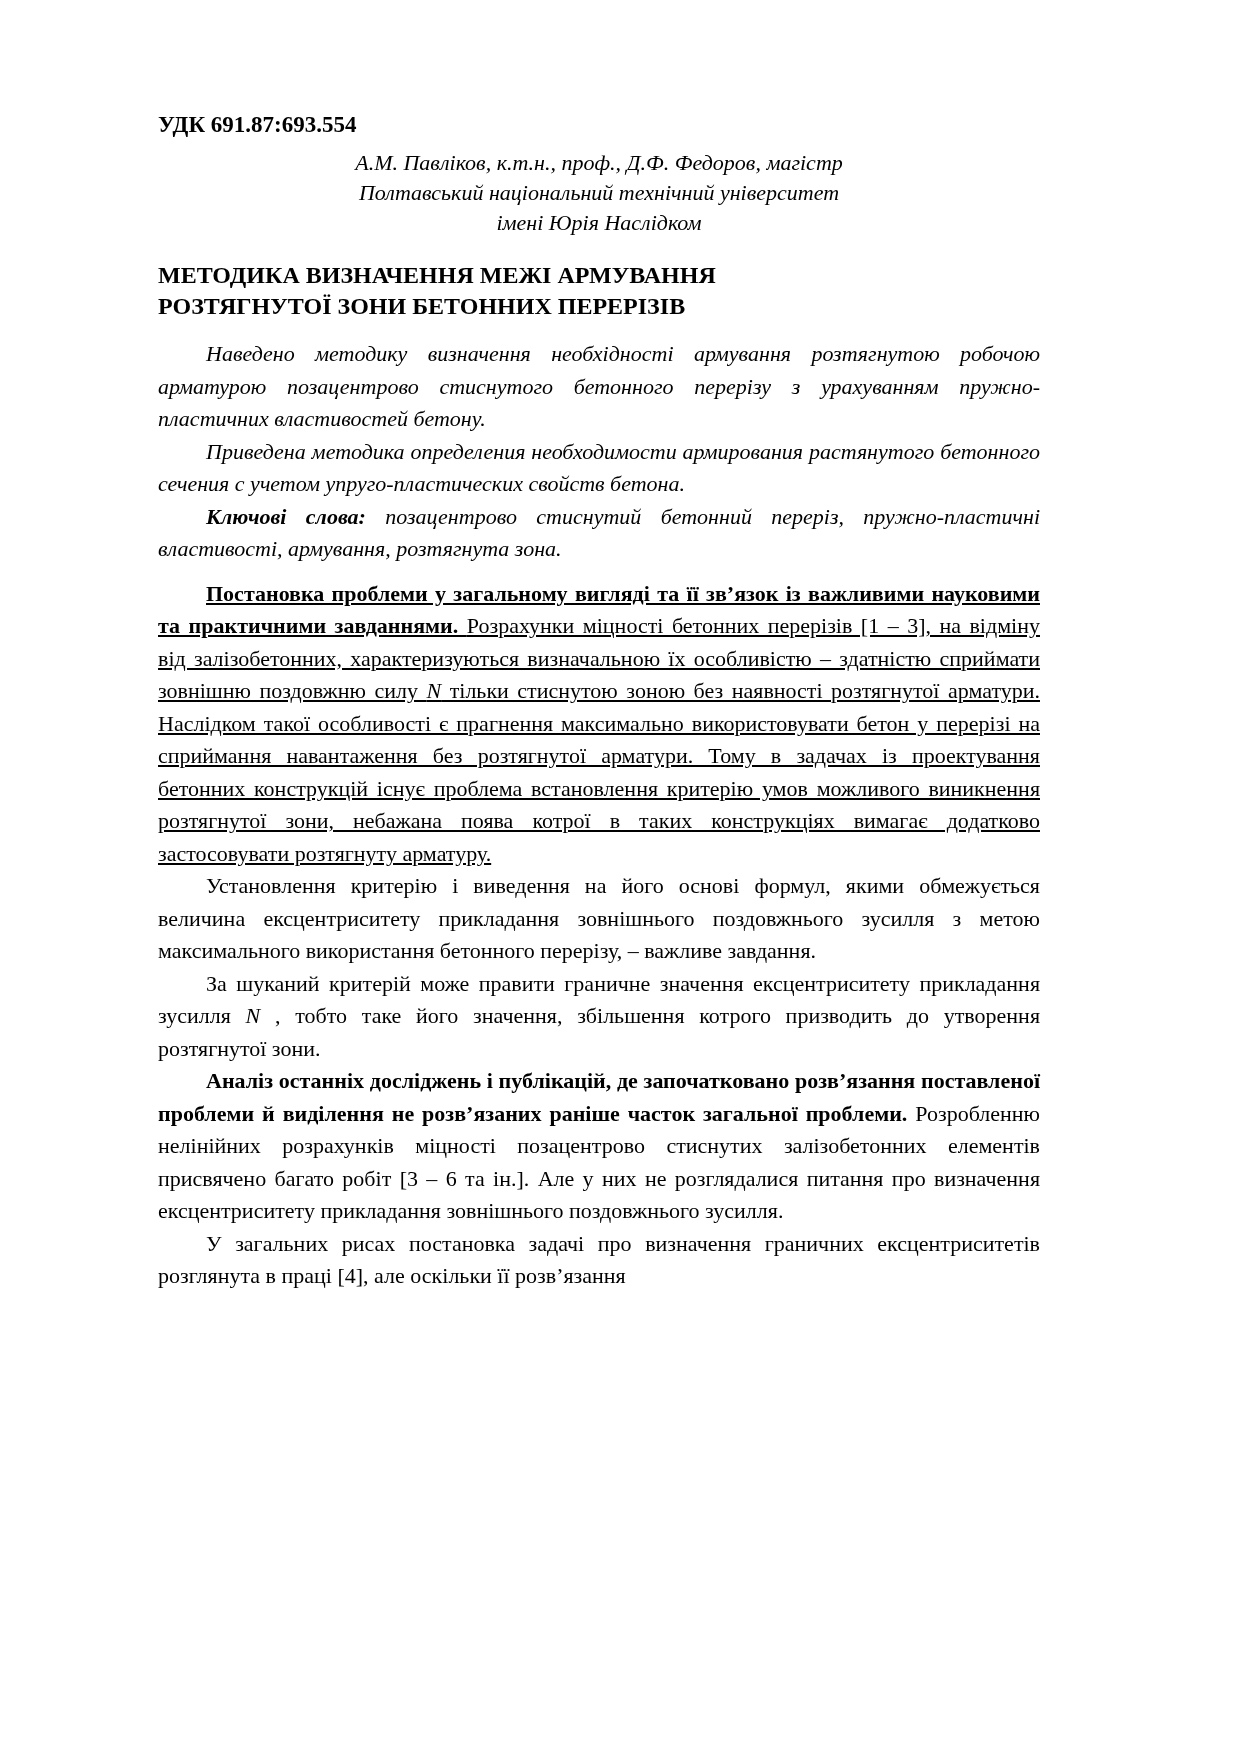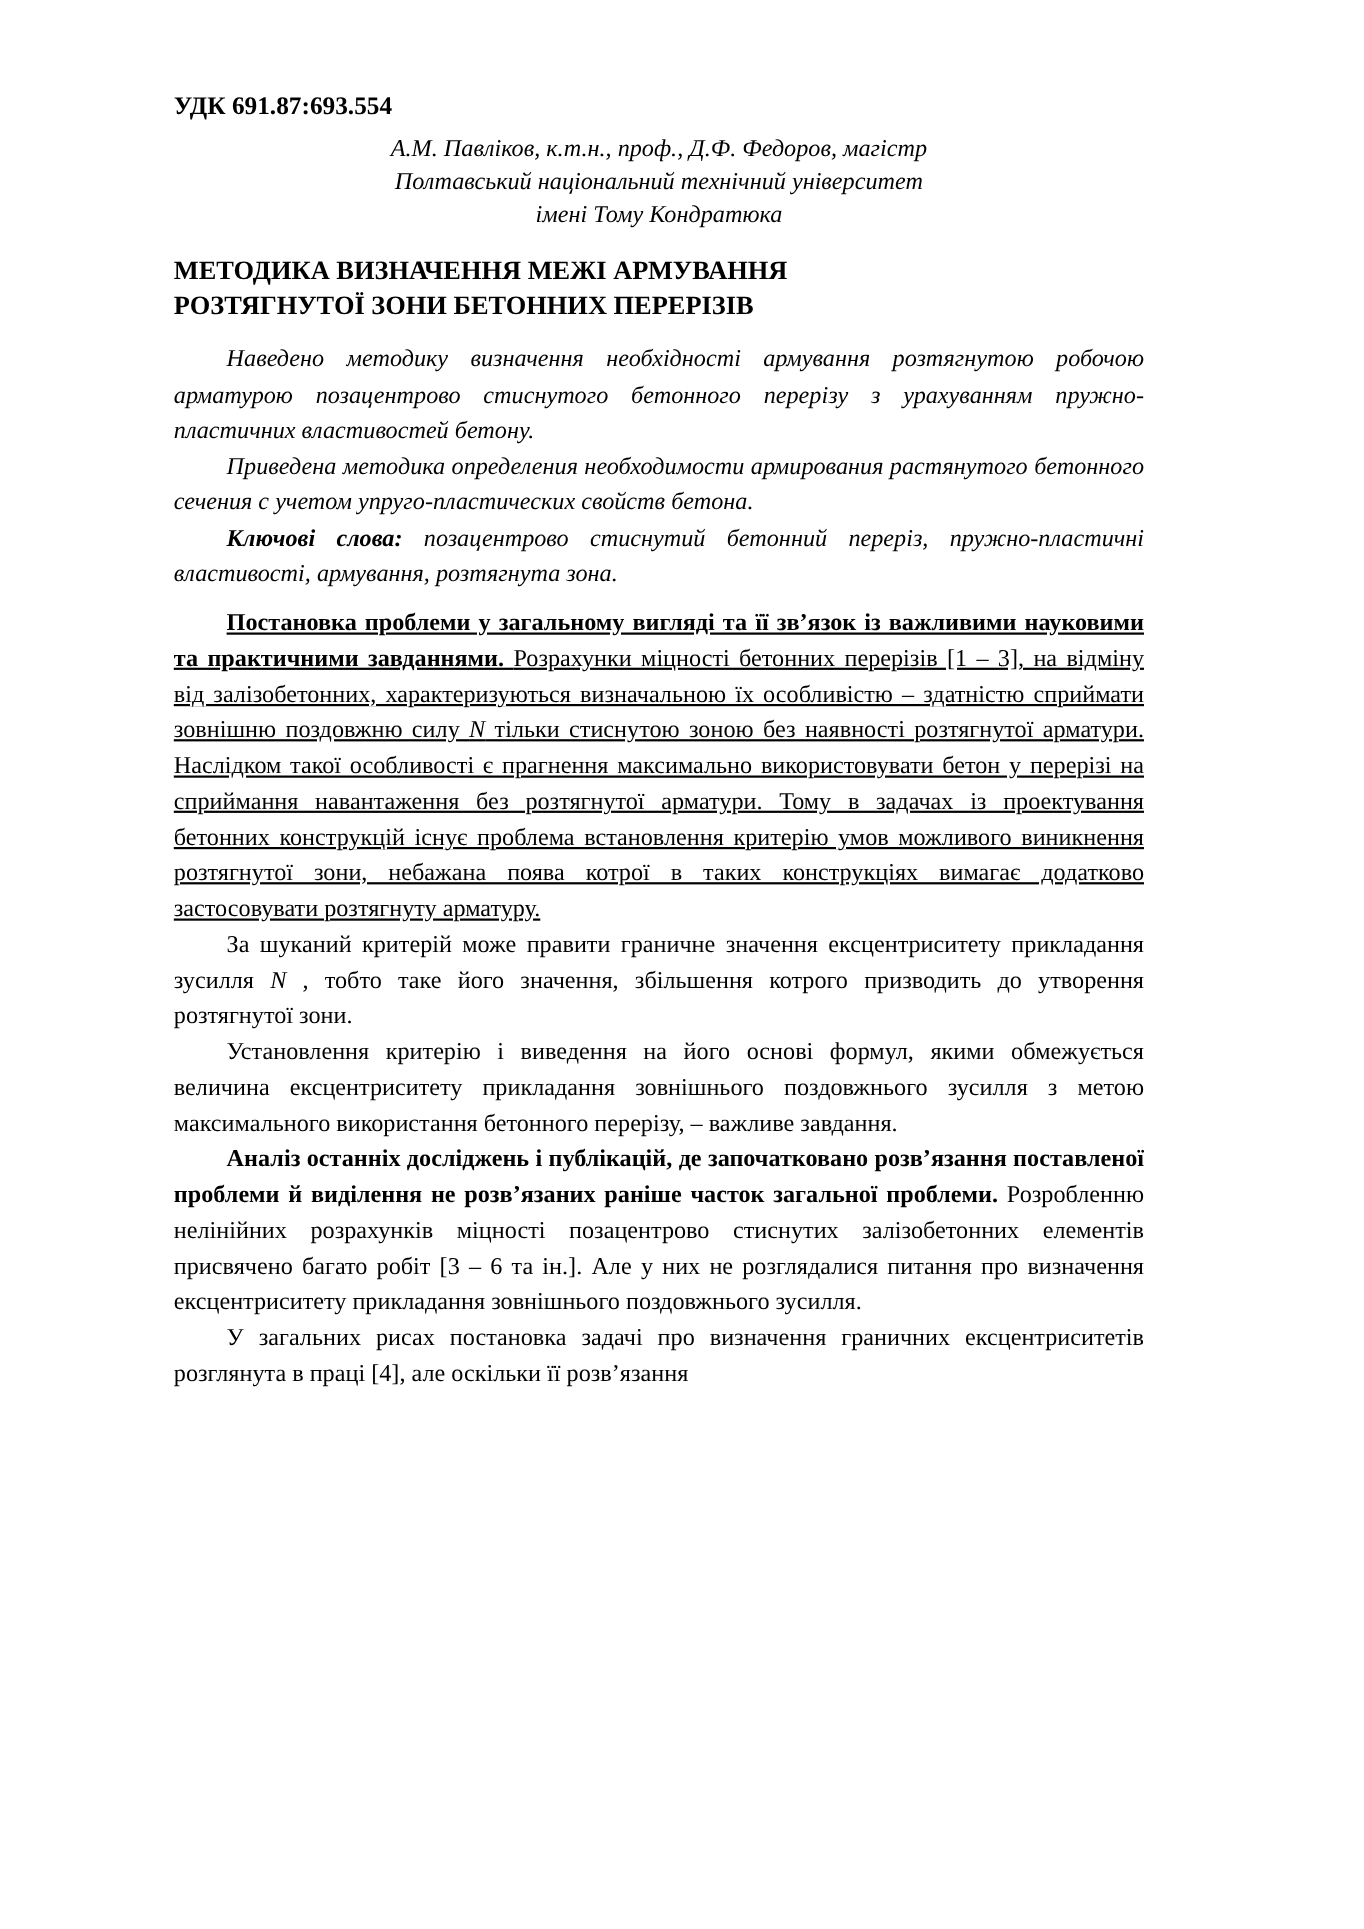--- a/index.html
+++ b/index.html
@@ -6,21 +6,21 @@
     margin: 0;
     padding: 0;
     background: #ffffff;
   }
   .page {
     position: relative;
     width: 1240px;
     min-height: 1754px;
     box-sizing: border-box;
     background: #ffffff;
-    padding: 84px 200px 80px 158px;
+    padding: 112px 200px 80px 158px;
     font-family: "Liberation Serif", "DejaVu Serif", serif;
     color: #000000;
     font-size: 22px;
   }
   .udc {
     font-weight: bold;
     font-size: 23px;
     margin: 0 0 10px 0;
   }
   .authors {
@@ -52,32 +52,32 @@
 </head>
 <body>
 
 <div class="page">
 
   <div class="udc">УДК 691.87:693.554</div>
 
   <div class="authors">
     <div>А.М. Павліков, к.т.н., проф., Д.Ф. Федоров, магістр</div>
     <div>Полтавський національний технічний  університет</div>
-    <div>імені Тому Кондратюка</div>
+    <div>імені Юрія Наслідком</div>
   </div>
 
   <div class="doc-title">
     <div>МЕТОДИКА ВИЗНАЧЕННЯ МЕЖІ АРМУВАННЯ</div>
     <div>РОЗТЯГНУТОЇ ЗОНИ БЕТОННИХ ПЕРЕРІЗІВ</div>
   </div>
 
   <div class="doc-body">
       <p class="para abstract"><span class="i">Наведено методику визначення необхідності армування розтягнутою робочою арматурою позацентрово стиснутого бетонного перерізу з урахуванням пружно-пластичних властивостей бетону.</span></p>
       <p class="para abstract"><span class="i">Приведена методика определения необходимости армирования растянутого бетонного сечения с учетом упруго-пластических свойств бетона.</span></p>
       <p class="para abstract"><span class="b i">Ключові слова: </span><span class="i">позацентрово стиснутий бетонний переріз, пружно-пластичні властивості, армування, розтягнута зона.</span></p>
       <p class="para body section-gap"><span class="b">Постановка проблеми у загальному вигляді та її зв’язок із важливими науковими та практичними завданнями. </span><span>Розрахунки міцності бетонних перерізів [1 – 3], на відміну від залізобетонних, характеризуються визначальною їх особливістю – здатністю сприймати зовнішню поздовжню силу </span><span class="i">N</span><span> тільки стиснутою зоною без наявності розтягнутої арматури. Наслідком такої особливості є прагнення максимально використовувати бетон у перерізі на сприймання навантаження без розтягнутої арматури. Тому в задачах із проектування бетонних конструкцій існує проблема встановлення критерію умов можливого виникнення розтягнутої зони, небажана поява котрої в таких конструкціях вимагає додатково застосовувати розтягнуту арматуру.</span></p>
+      <p class="para body"><span>Установлення критерію і виведення на його основі формул, якими обмежується величина ексцентриситету прикладання зовнішнього поздовжнього зусилля з метою максимального використання бетонного перерізу, – важливе завдання.</span></p>
       <p class="para body"><span>За шуканий критерій може правити граничне значення ексцентриситету прикладання зусилля </span><span class="i">N</span><span> , тобто таке його значення, збільшення котрого призводить до утворення розтягнутої зони.</span></p>
-      <p class="para body"><span>Установлення критерію і виведення на його основі формул, якими обмежується величина ексцентриситету прикладання зовнішнього поздовжнього зусилля з метою максимального використання бетонного перерізу, – важливе завдання.</span></p>
       <p class="para body"><span class="b">Аналіз останніх досліджень і публікацій, де започатковано розв’язання поставленої проблеми й виділення не розв’язаних раніше часток загальної проблеми. </span><span>Розробленню нелінійних розрахунків міцності позацентрово стиснутих залізобетонних елементів присвячено багато робіт [3 – 6 та ін.]. Але у них не розглядалися питання про визначення ексцентриситету прикладання зовнішнього поздовжнього зусилля.</span></p>
       <p class="para body"><span>У загальних рисах постановка задачі про визначення граничних ексцентриситетів розглянута в праці [4], але оскільки її розв’язання</span></p>
     </div>
 
 </div>
 
 </body></html>

